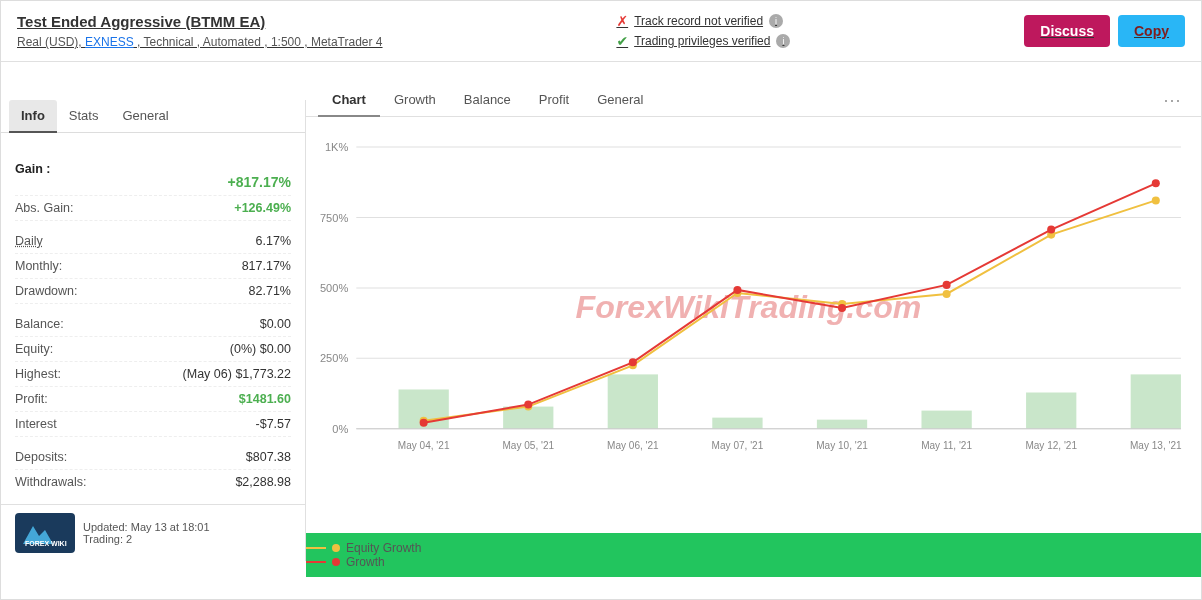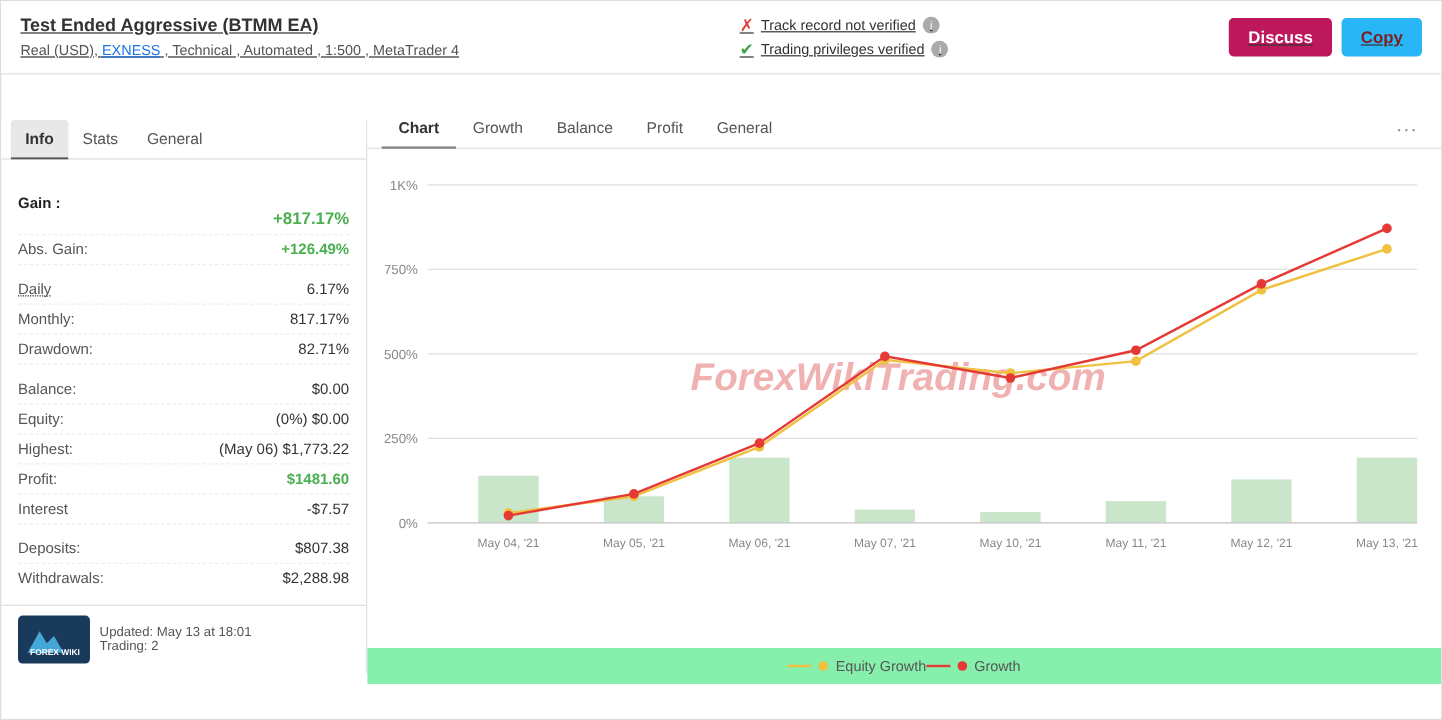--- a/index.html
+++ b/index.html
@@ -50,21 +50,21 @@
     .chart-tabs-row { display: flex; align-items: center; border-bottom: 1px solid #e0e0e0; padding: 0 12px; background: #fff; }
     .chart-tab { padding: 8px 14px; cursor: pointer; font-size: 13px; color: #555; border-bottom: 2px solid transparent; margin-bottom: -1px; }
     .chart-tab.active { color: #333; font-weight: 700; border-bottom: 2px solid #888; }
     .more-btn { margin-left: auto; color: #999; font-size: 18px; cursor: pointer; padding: 4px 8px; }
 
     
     .chart-area { flex: 1; position: relative; padding: 10px 10px 0 0; }
     svg.chart-svg { width: 100%; height: 100%; }
 
     
-    .legend { display: flex; justify-content: center; padding: 8px 0; background: #86efac; }
+    .legend { display: flex; justify-content: center; padding: 8px 0; background: #22c55e; flex-direction: column; }
     .legend-item { display: flex; align-items: center; gap: 6px; font-size: 12px; color: #555; }
   </style>
 </head>
 <body>
 
 <div class="container">
 
   <div class="header">
     <div class="header-left">
       <h2>Test Ended Aggressive (BTMM EA)</h2>

